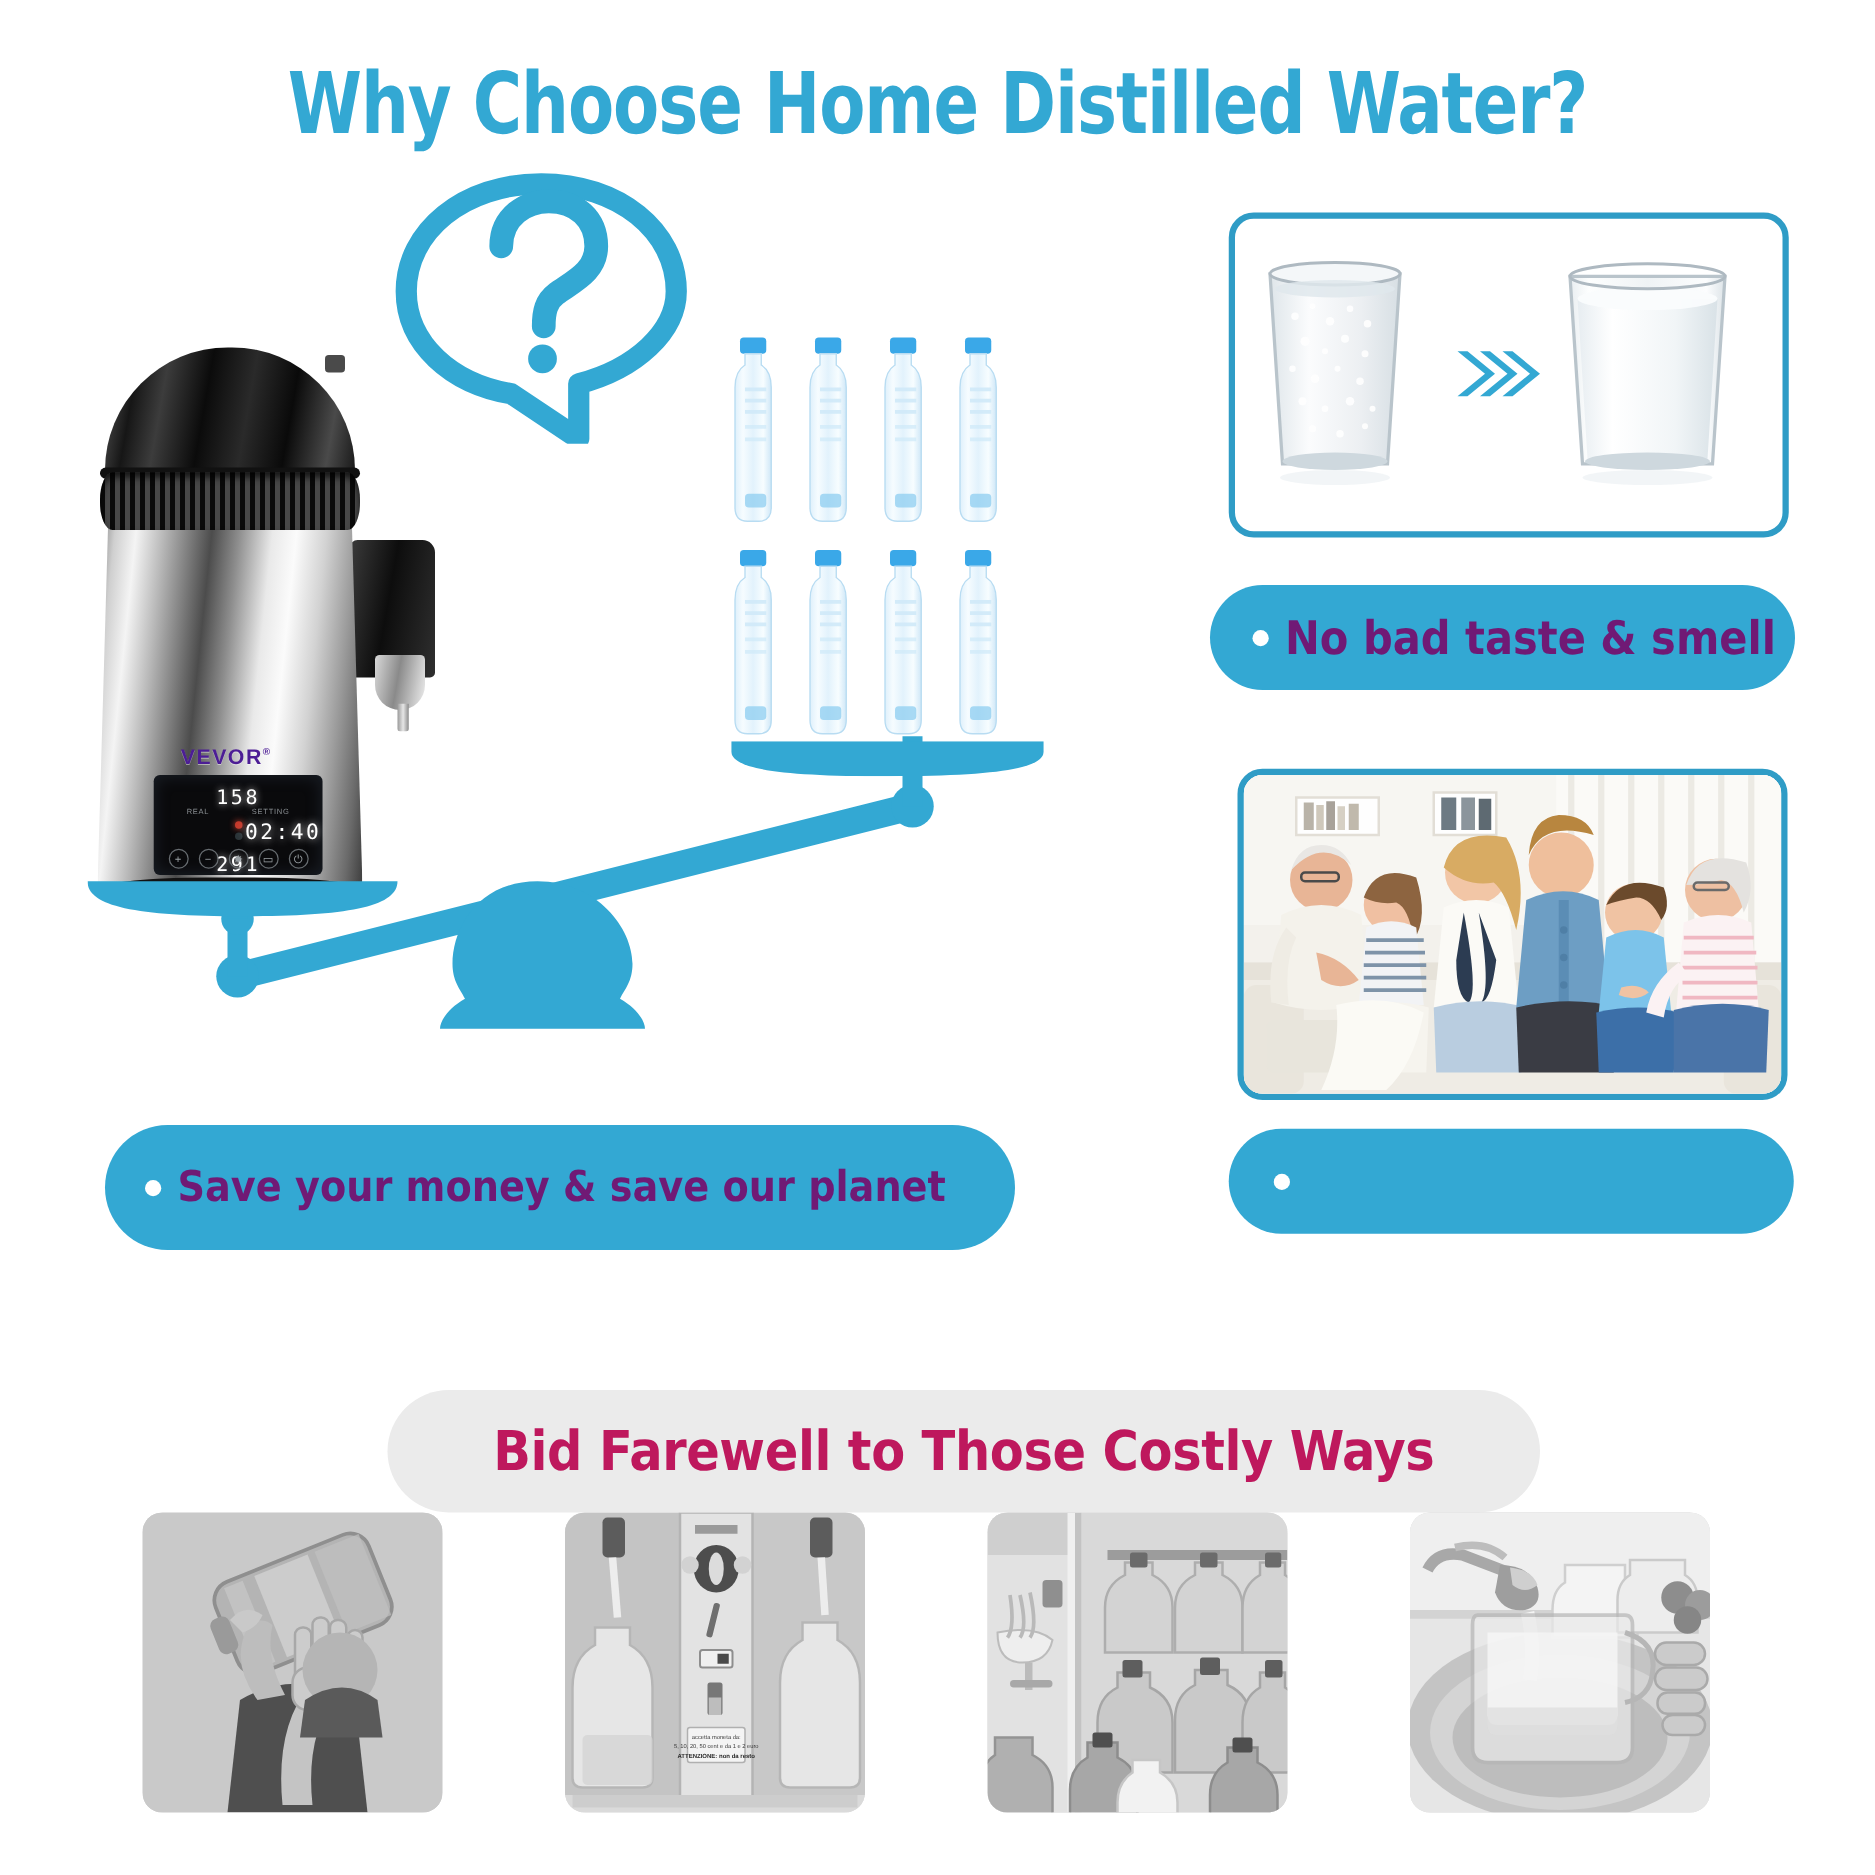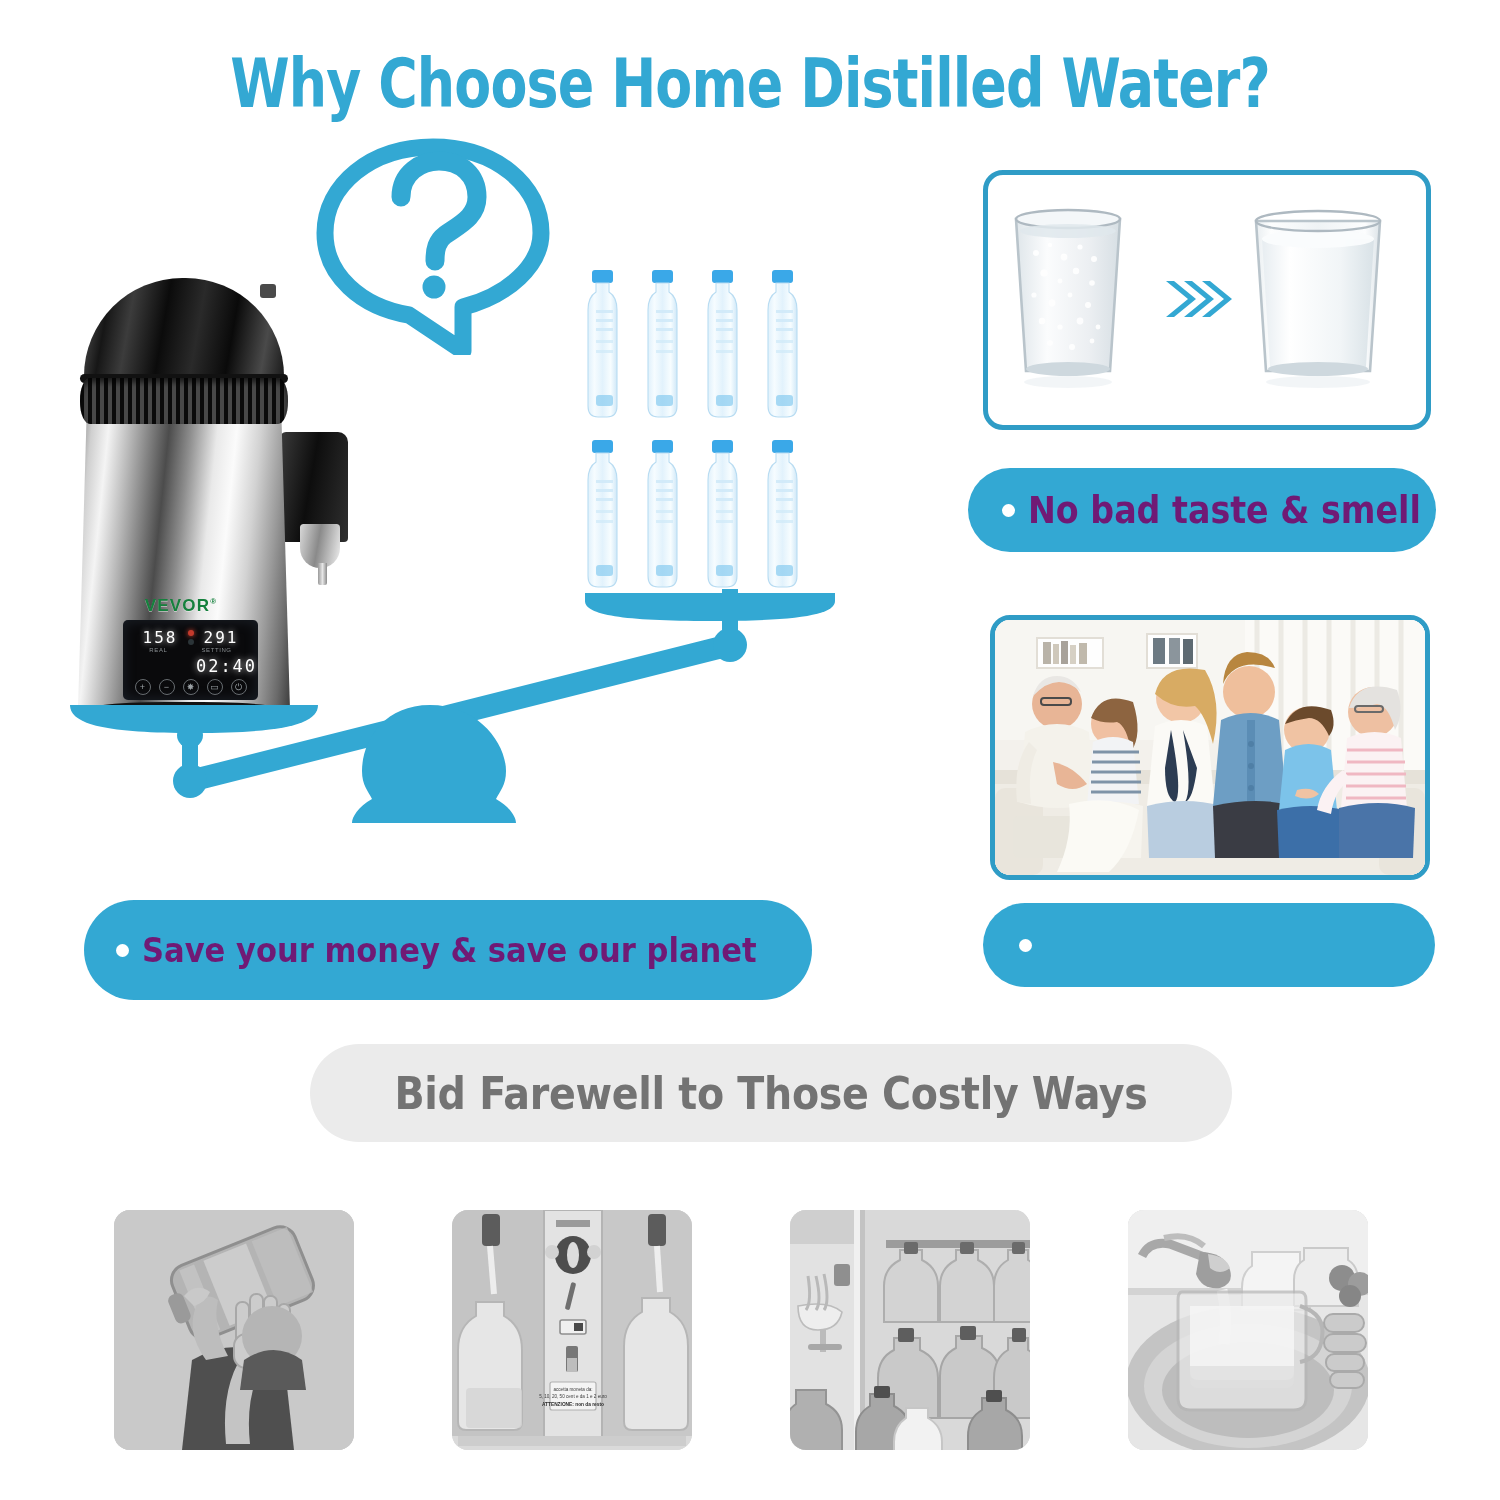--- a/index.html
+++ b/index.html
@@ -85,35 +85,35 @@
   .dist-spout-tip {
     position: absolute; left: 250px; top: 285px; width: 9px; height: 22px;
     background: linear-gradient(90deg,#9a9a9a,#e6e6e6,#8c8c8c);
     border-radius: 0 0 2px 2px;
   }
 
   .dist-brand {
     position: absolute; left: 48px; top: 318px; width: 130px;
     text-align: center;
     font-size: 17px; font-weight: bold; letter-spacing: 1.2px;
-    color: #15803d;
+    color: #4c1d95;
     font-family: "Liberation Sans", sans-serif;
     text-shadow: 0 1px 0 rgba(255,255,255,.45);
   }
   .dist-brand sup { font-size: 8px; vertical-align: super; }
 
   .panel {
     position: absolute; left: 55px; top: 342px; width: 135px; height: 80px;
     background: #0a0a0c;
     border-radius: 5px;
     box-shadow: inset 0 0 14px rgba(90,120,150,.22);
   }
   .panel-row1 {
     position: absolute; top: 8px; left: 0; width: 100%;
-    display: flex; justify-content: center; align-items: center; gap: 10px;
+    display: flex; justify-content: center; align-items: center; gap: 10px; flex-direction: column;
   }
   .led-num {
     color: #fff; font-size: 16px; letter-spacing: 2px;
     font-family: "DejaVu Sans Mono", "Liberation Mono", monospace;
     text-shadow: 0 0 6px rgba(255,255,255,.85);
   }
   .led-dots { display: flex; flex-direction: column; gap: 3px; align-items: center; }
   .led-dot { width: 6px; height: 6px; border-radius: 50%; }
   .led-dot.red { background: #c43a2c; box-shadow: 0 0 5px #e04a38; }
   .led-dot.dim { background: #2b3438; }
@@ -174,25 +174,25 @@
   .pill .dot {
     width: 13px; height: 13px; border-radius: 50%;
     background: #fff; flex: 0 0 auto; margin-right: 13px;
   }
   .pill-taste  { left: 968px; top: 468px;  width: 468px; height: 84px; padding-left: 34px; font-size: 37px; }
   .pill-ages   { left: 983px; top: 903px;  width: 452px; height: 84px; padding-left: 36px; font-size: 37px; }
   .pill-money  { left: 84px;  top: 900px;  width: 728px; height: 100px; padding-left: 32px; font-size: 34px; }
 
   .pill-gray {
     position: absolute;
-    left: 310px; top: 1044px; width: 922px; height: 98px;
+    left: 310px; top: 1112px; width: 922px; height: 98px;
     background: #ebebeb;
     border-radius: 999px;
     display: flex; align-items: center; justify-content: center;
-    color: #737373;
+    color: #be185d;
     font-weight: bold; font-size: 44px;
     letter-spacing: -.3px;
     font-family: "DejaVu Sans Condensed", "Liberation Sans Narrow", "Liberation Sans", sans-serif;
     white-space: nowrap;
   }
 
   
   .strip-item {
     position: absolute;
     top: 1210px;

